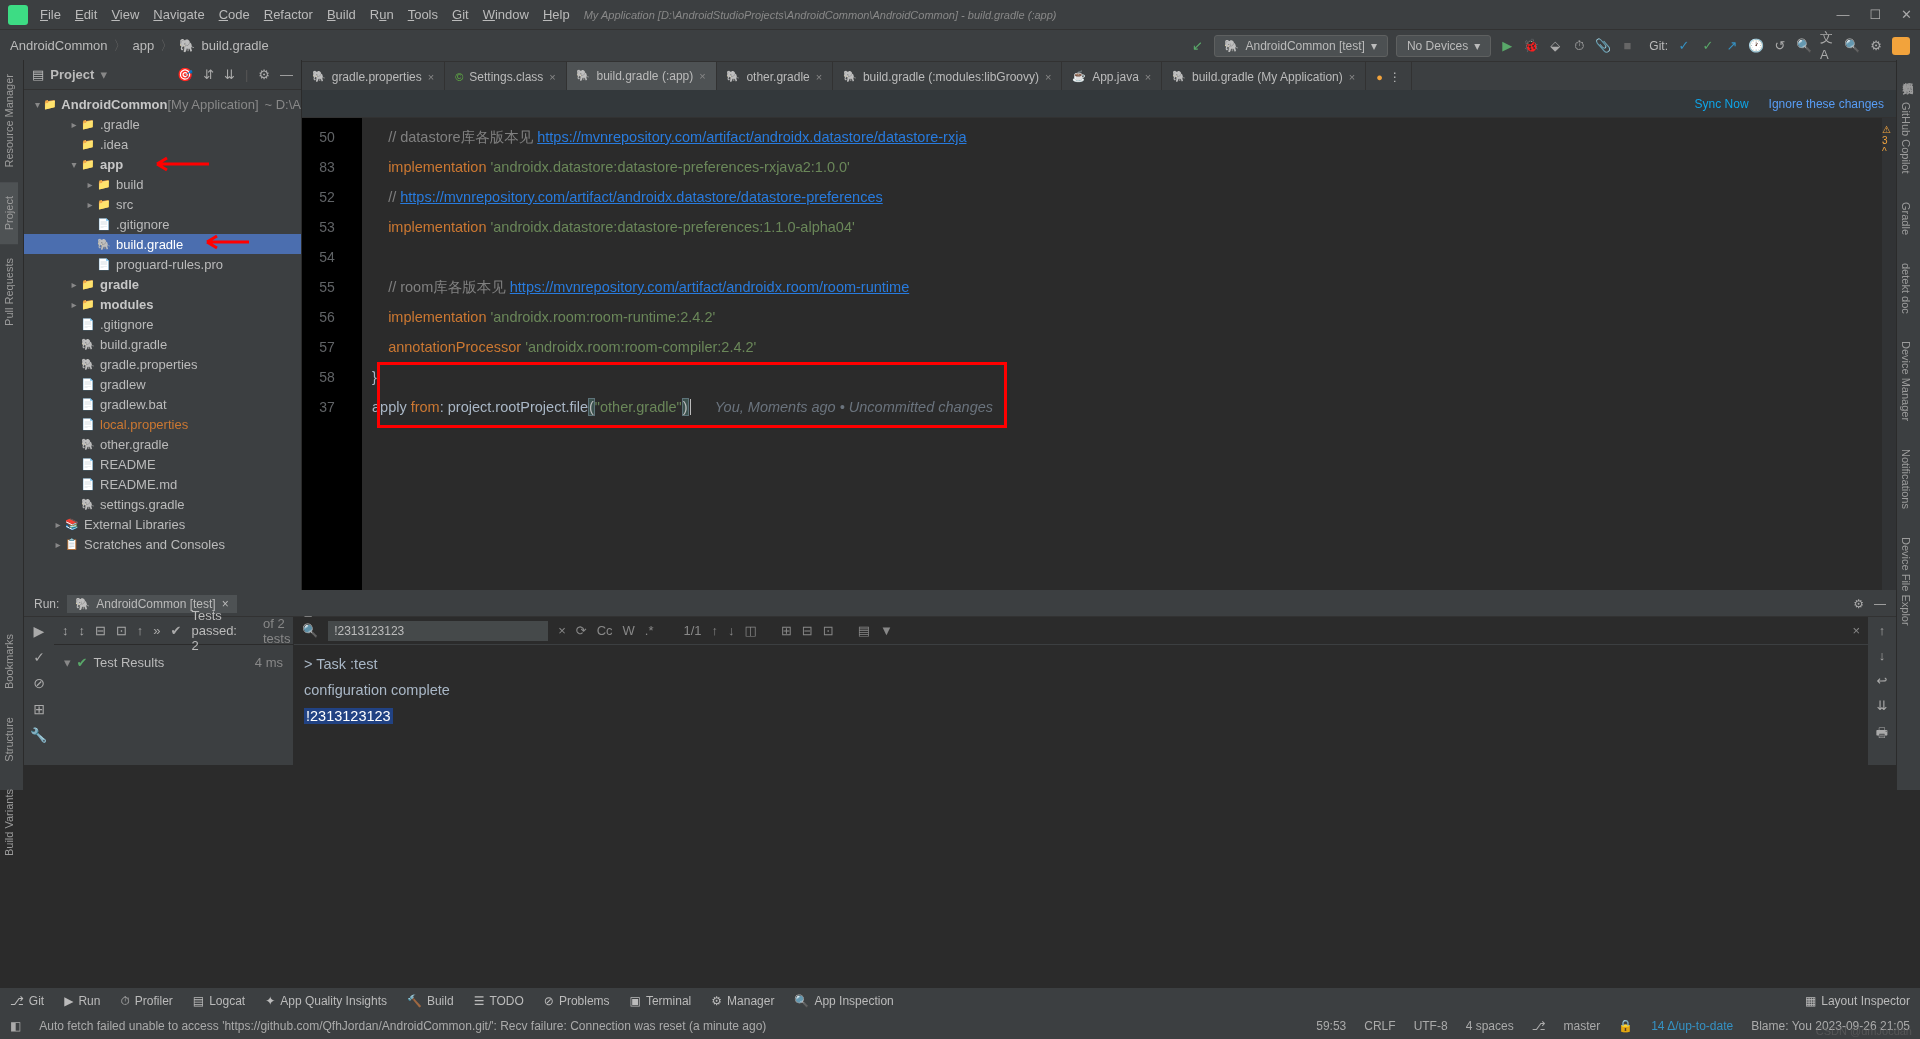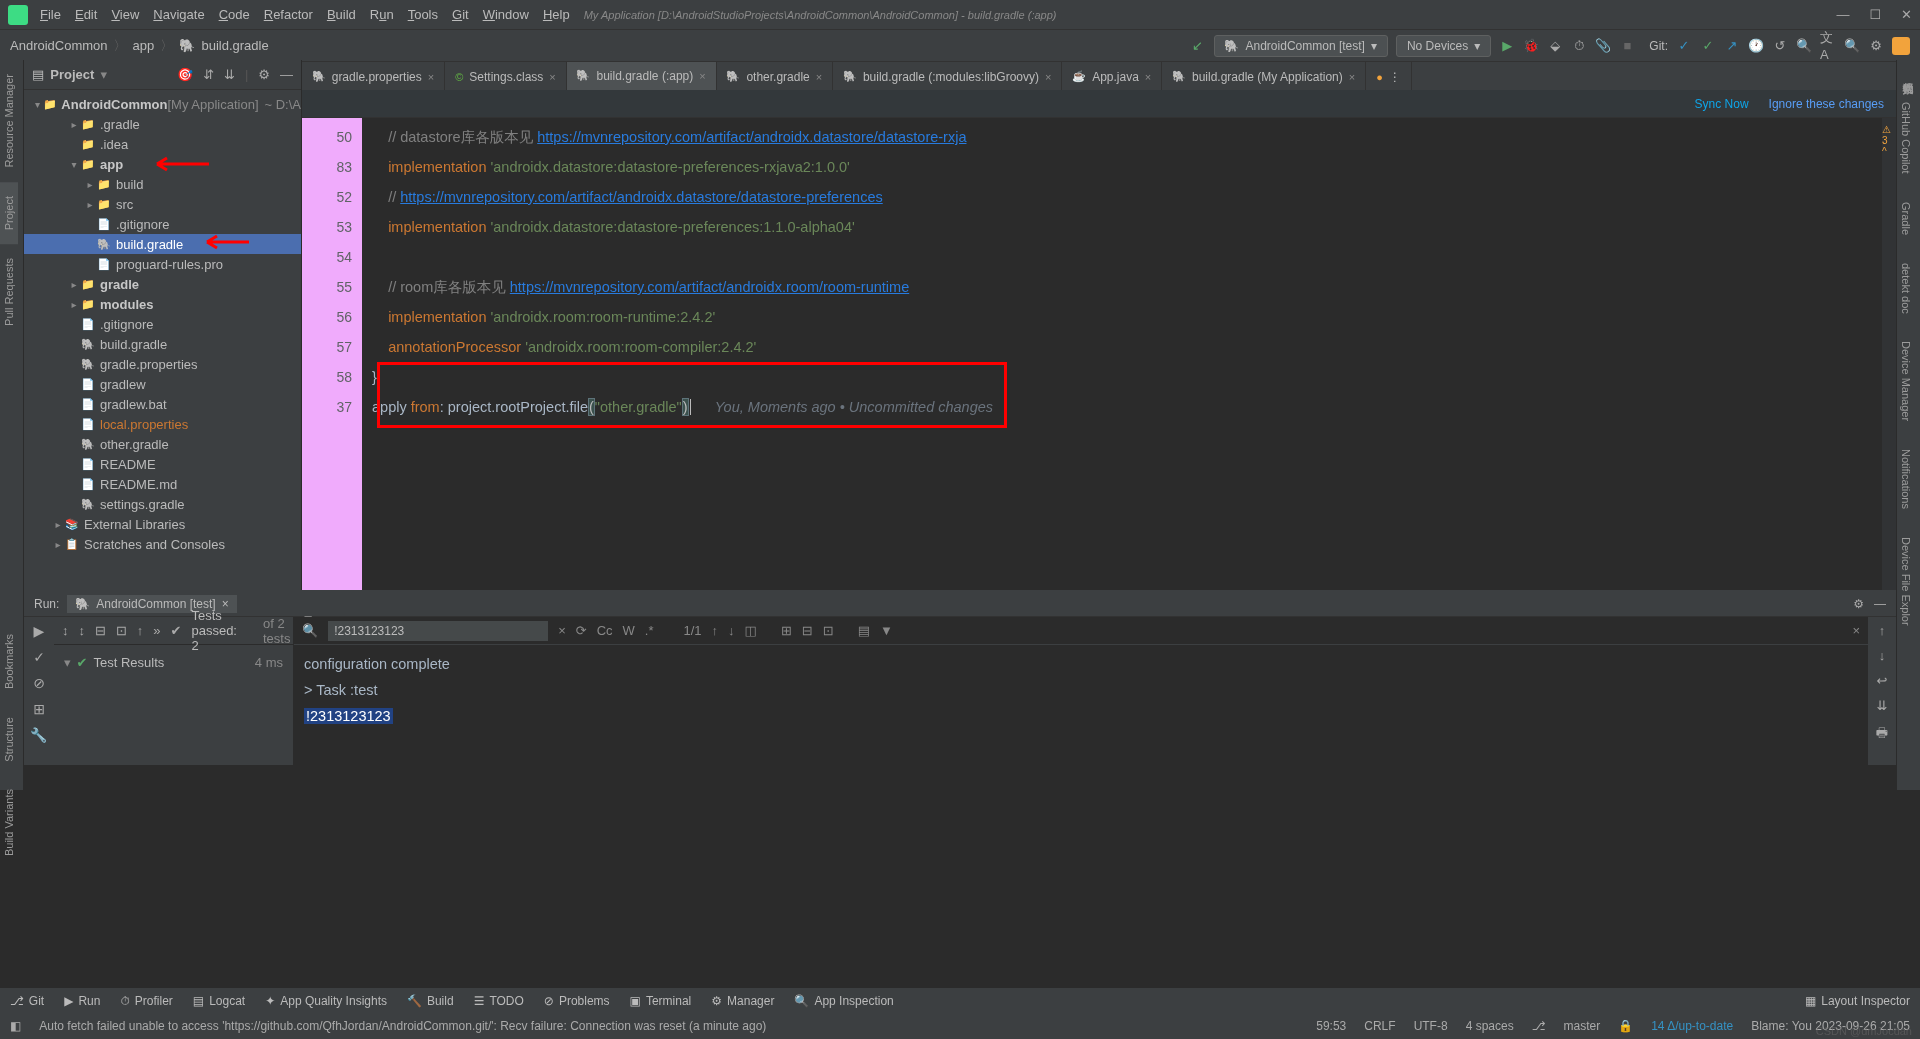--- a/index.html
+++ b/index.html
@@ -60,21 +60,21 @@
 .tree .dim { color:#888; }
 .tree .yellow { color:#cc7832; }
 .annot-arrow { position:absolute; color:#ff0000; font-size:22px; pointer-events:none; }
 
 
 .editor { position:absolute; left:302px; right:24px; top:90px; height:500px; background:#2b2b2b; }
 .sync-bar { height:28px; background:#33383b; display:flex; align-items:center; padding:0 12px; color:#aaa; font-size:12px; border-bottom:1px solid #323232; }
 .sync-bar .link { color:#0ea5e9; margin-left:auto; cursor:pointer; }
 .sync-bar .link2 { color:#589df6; margin-left:20px; cursor:pointer; }
 .code-area { display:flex; height:calc(100% - 28px); position:relative; }
-.gutter { width:60px; background:#f0abfc; text-align:right; padding:4px 10px 4px 0; color:#606366; font-family:'Consolas',monospace; font-size:14px; line-height:30px; }
+.gutter { width:60px; background:#000000; text-align:center; padding:4px 10px 4px 0; color:#606366; font-family:'Consolas',monospace; font-size:14px; line-height:30px; }
 .code { flex:1; padding:4px 10px; font-family:'Consolas',monospace; font-size:14.5px; line-height:30px; white-space:pre; overflow:hidden; position:relative; }
 .kw { color:#cc7832; }
 .str { color:#6a8759; }
 .cmt { color:#808080; }
 .lnk { color:#287bde; text-decoration:underline; }
 .id { color:#a9b7c6; }
 .paren-match { background:#3b514d; border:1px solid #5e737a; }
 .inline-hint { color:#6a737d; font-style:italic; }
 .highlight-box { position:absolute; border:3px solid #ff0000; pointer-events:none; }
 .err-strip { position:absolute; right:0; top:0; width:14px; height:100%; background:#313335; }
@@ -396,22 +396,22 @@
         <span>↓</span>
         <span>◫</span>
         <span style="margin-left:14px">⊞</span>
         <span>⊟</span>
         <span>⊡</span>
         <span style="margin-left:14px">▤</span>
         <span>▼</span>
         <span style="margin-left:auto">×</span>
       </div>
       <div class="run-console-out">
+        <div>&gt; Task :test</div>
         <div>configuration complete</div>
-        <div>&gt; Task :test</div>
         <div><span class="selected-line">!2313123123</span></div>
       </div>
     </div>
     <div class="run-right-strip">
       <span>↑</span>
       <span>↓</span>
       <span>↩</span>
       <span>⇊</span>
       <span>🖶</span>
     </div>

